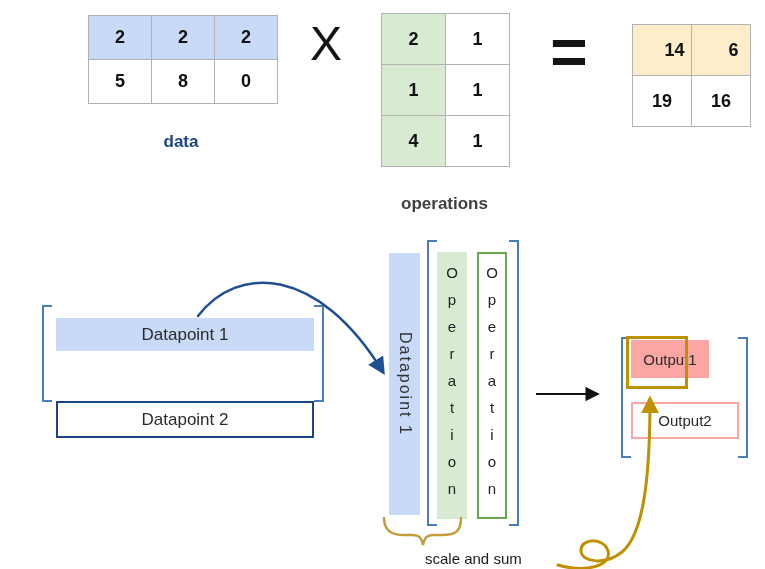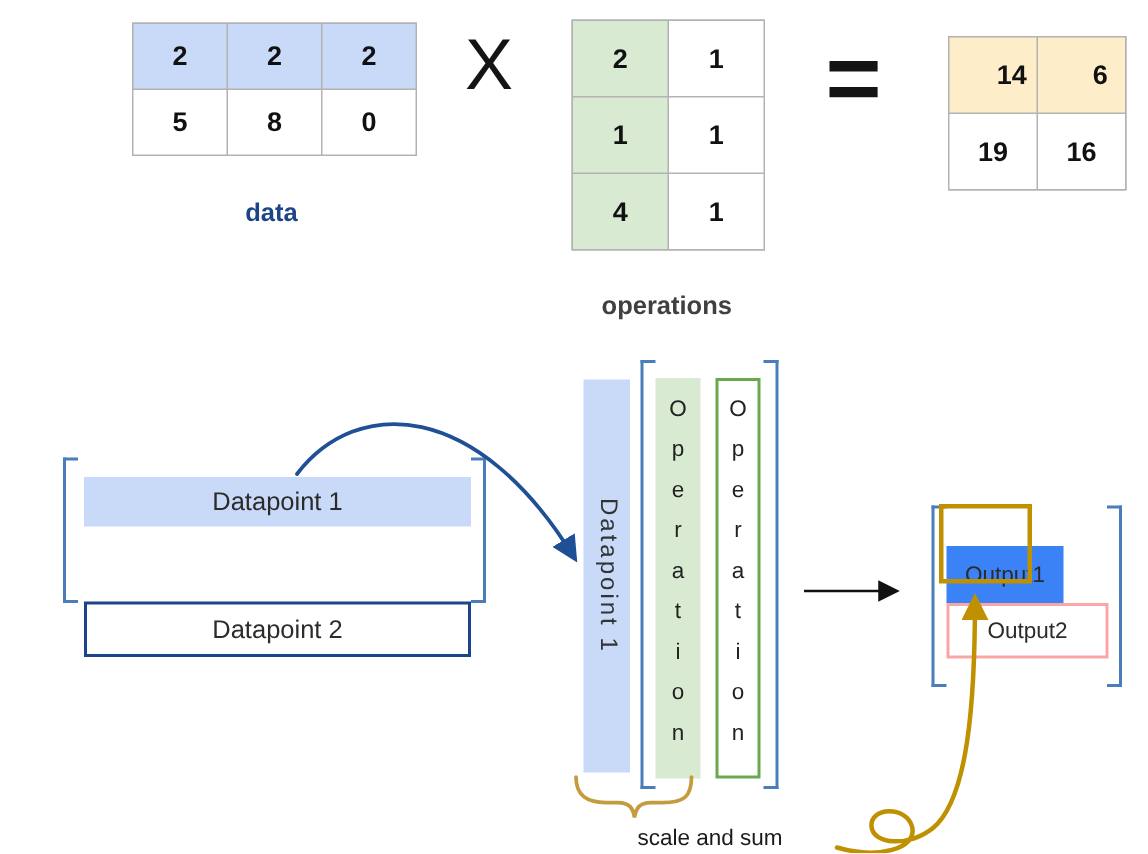--- a/index.html
+++ b/index.html
@@ -44,21 +44,21 @@
   #grp3-bl { left:621px; top:337px; height:121px; }
   #grp3-br { left:738px; top:337px; height:121px; }
 
   
   .box {
     position:absolute; display:flex; align-items:center; justify-content:center;
     box-sizing:border-box; font-size:17px; color:#2b2b2b; background:#fff;
   }
   #dp1  { left:56px;  top:318px; width:258px; height:33px; background:#c9daf8; }
   #dp2  { left:56px;  top:360px; width:258px; height:37px; border:2px solid #1c4587;margin-top:41px; }
-  #out1 { left:631px; top:364px; width:78px;  height:38px; background:#3b82f6; font-size:15px; }
+  #out1 { left:631px; top:340px; width:78px;  height:38px; background:#fca5a5; font-size:15px; }
   #out2 { left:631px; top:402px; width:108px; height:37px; border:2px solid #fca5a5; font-size:15px; }
   #gold-rect {
     position:absolute; left:626px; top:336px; width:62px; height:53px;
     border:3px solid #bf9000; box-sizing:border-box; background:transparent;
   }
 
   
   #vbar {
     position:absolute; left:389px; top:253px; width:31px; height:262px;
     background:#c9daf8; writing-mode:vertical-rl;

